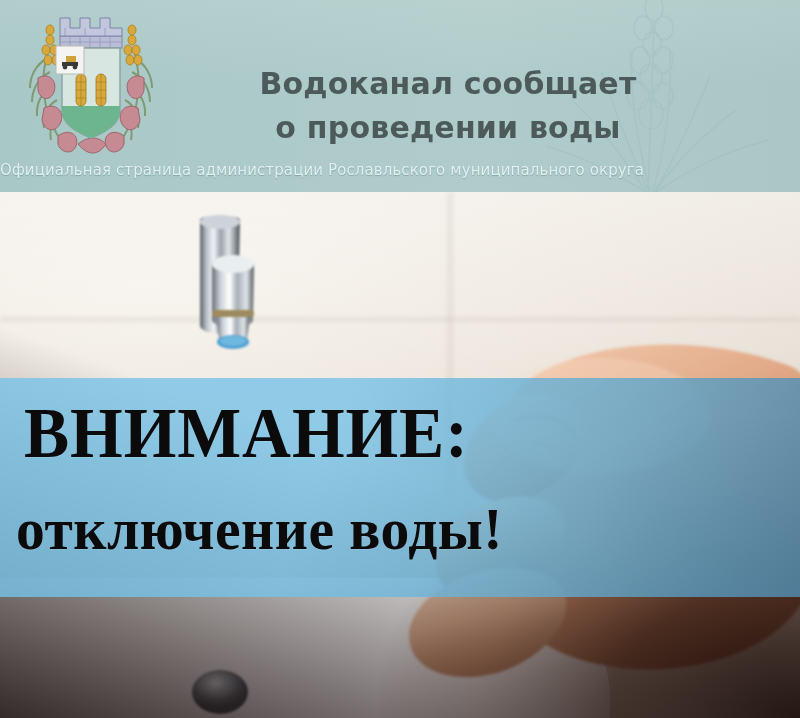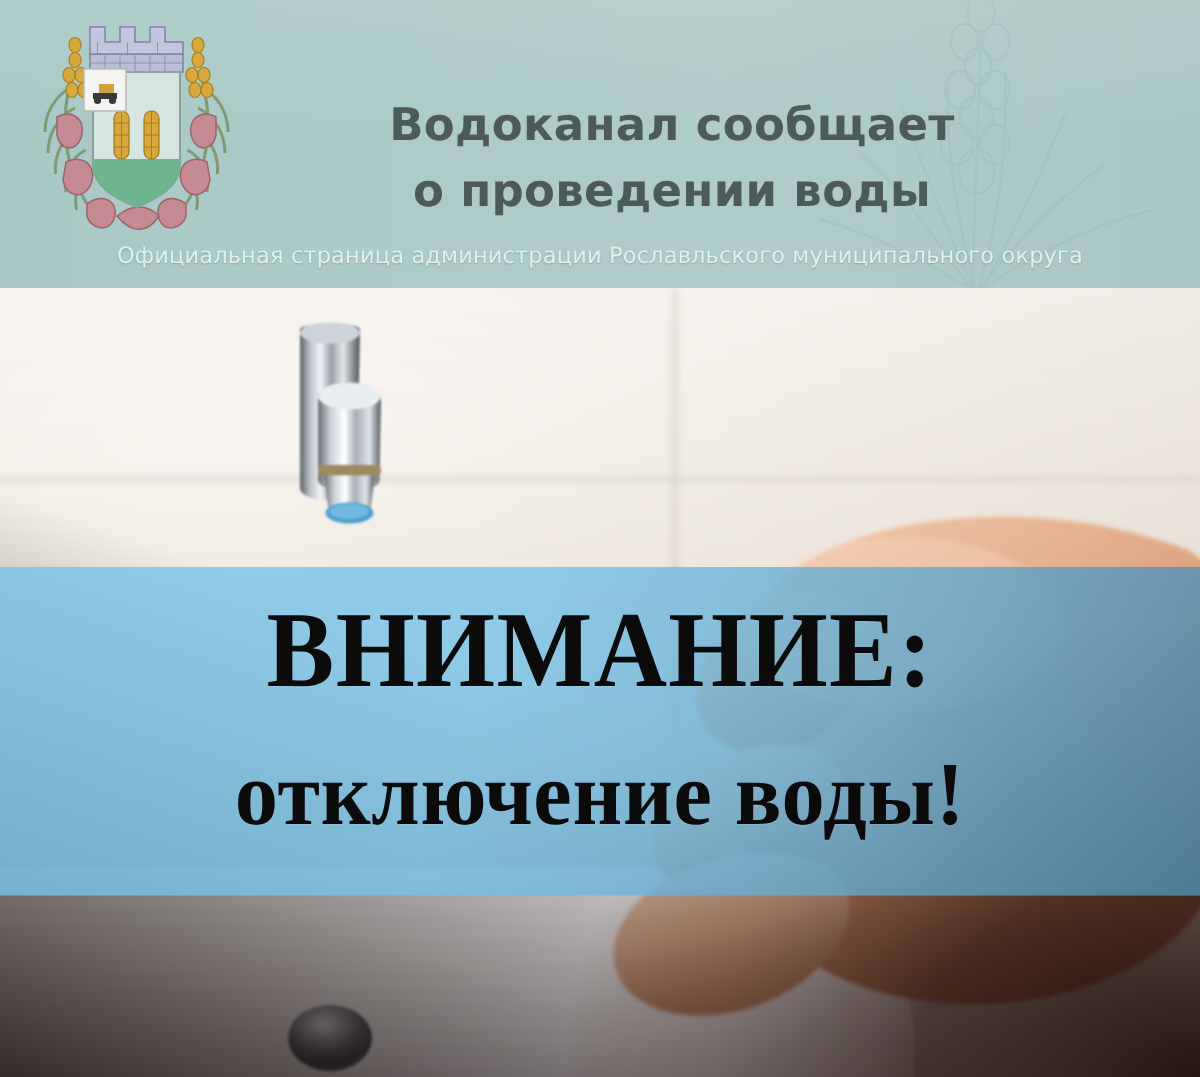--- a/index.html
+++ b/index.html
@@ -46,21 +46,20 @@
     color:#4d5a5a;
     font-family:"DejaVu Sans",sans-serif;
     font-weight:bold;
     font-size:30px;
     line-height:44px;
     letter-spacing:.2px;
     white-space:nowrap;
   }
   .subtitle{
     position:absolute;left:0;top:160px;width:800px;
-    text-align:center;
     color:#dff0ef;
     font-family:"DejaVu Sans",sans-serif;
     font-size:15px;
     line-height:20px;
     letter-spacing:.1px;
     text-shadow:0 1px 1px rgba(60,95,95,.35);
     white-space:nowrap;
   }
 
   
@@ -128,21 +127,20 @@
     position:absolute;left:0;top:378px;width:800px;height:219px;
     background:#77c3e8;
     opacity:.80;
   }
   .blue-band-shade{
     position:absolute;left:0;top:378px;width:800px;height:219px;
     background:linear-gradient(110deg, rgba(255,255,255,0) 40%, rgba(40,70,95,.18) 72%, rgba(25,45,70,.34) 100%);
   }
   .headline{
     position:absolute;left:0;top:390px;width:800px;
-    text-align:center;
     font-family:"Liberation Serif","DejaVu Serif",serif;
     font-weight:bold;
     color:#0b0b0c;
   }
   .headline .l1{
     display:block;
     font-size:72px;line-height:86px;
     letter-spacing:1px;
     transform:scaleX(.94);
     text-shadow:0 1px 0 rgba(255,255,255,.12);

